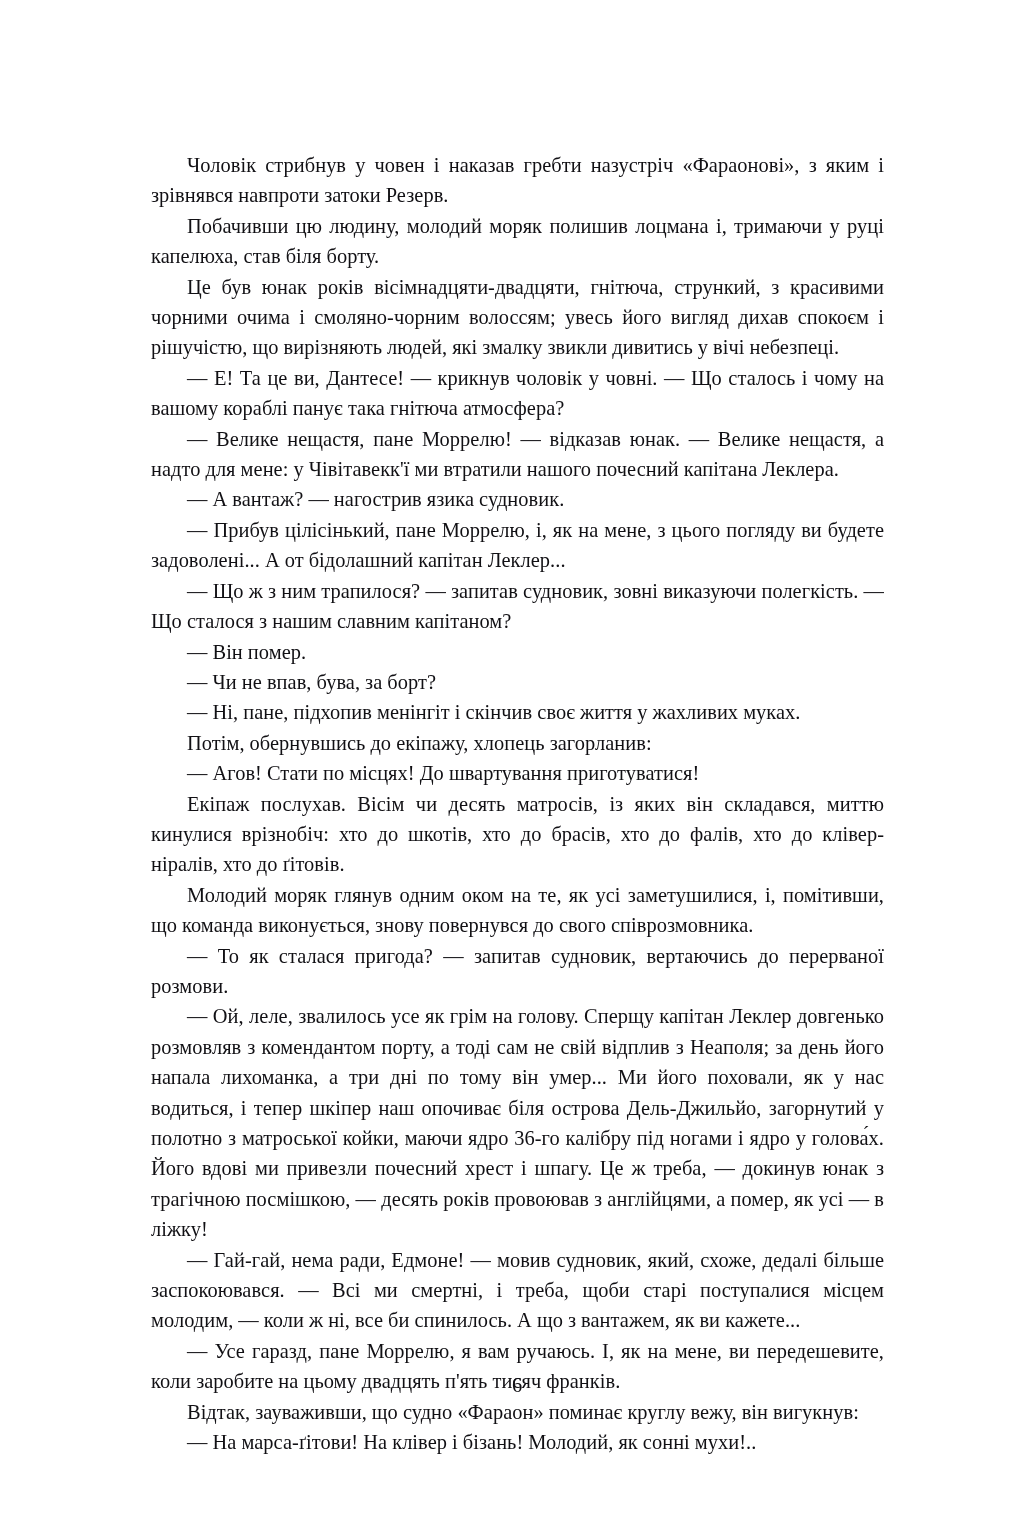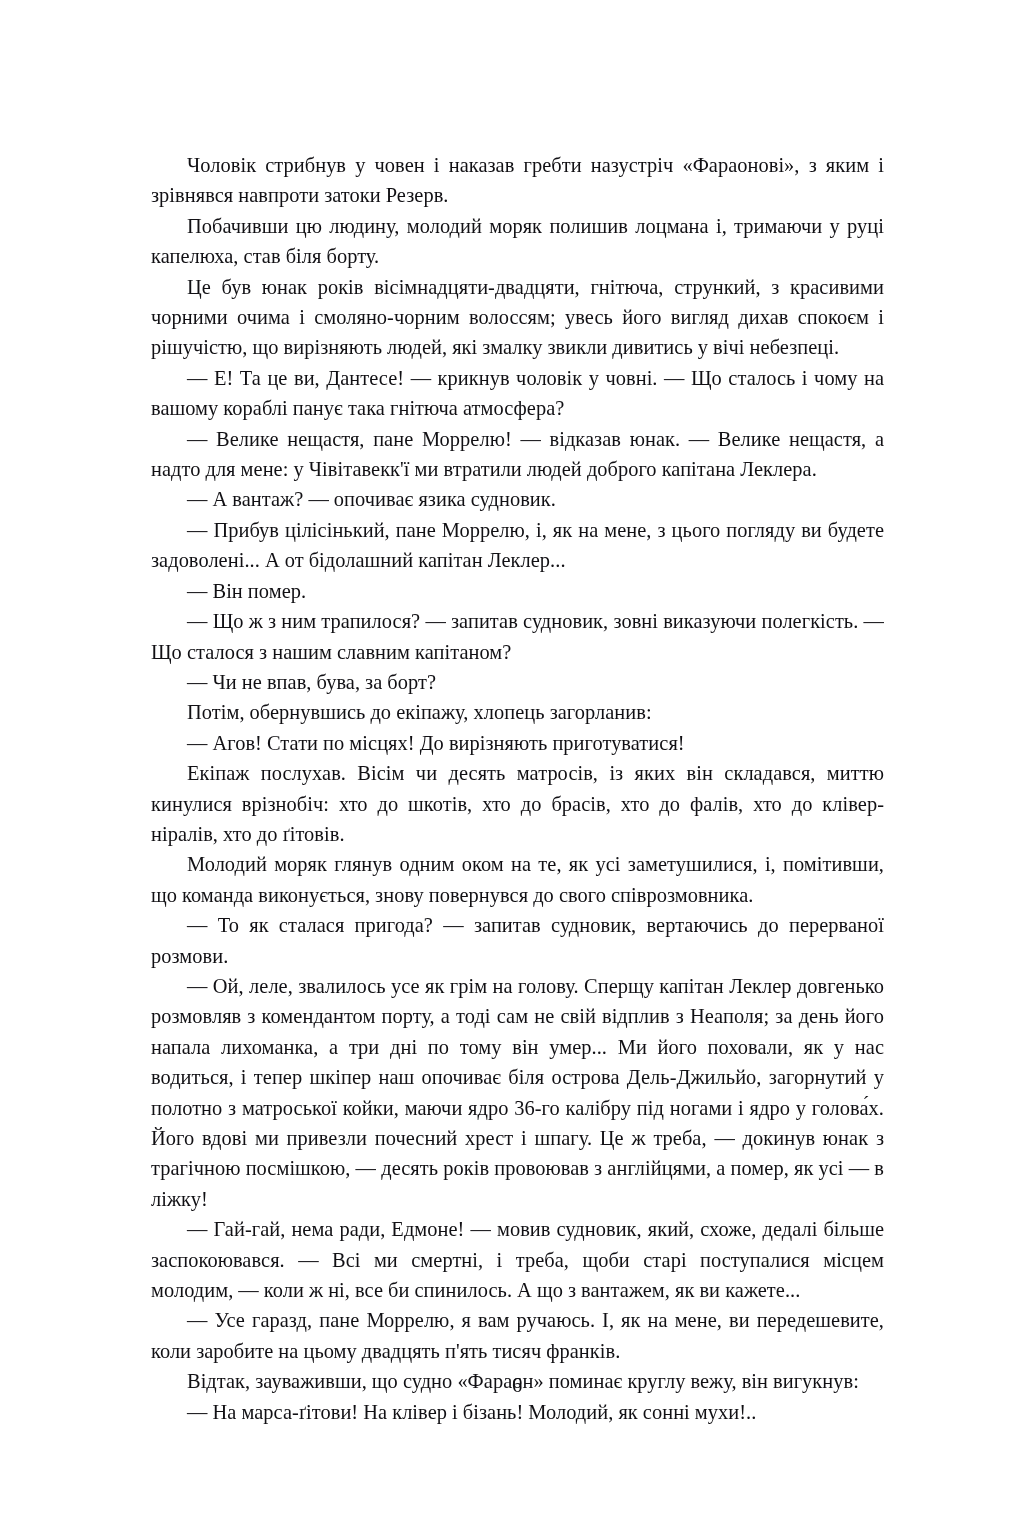--- a/index.html
+++ b/index.html
@@ -50,28 +50,29 @@
 </head>
 <body>
 
 <div class="page">
 
   <div class="textblock">
     <p class="para">Чоловік стрибнув у човен і наказав гребти назустріч «Фараонові», з яким і зрівнявся навпроти затоки Резерв.</p>
     <p class="para">Побачивши цю людину, молодий моряк полишив лоцмана і, тримаючи у руці капелюха, став біля борту.</p>
     <p class="para">Це був юнак років вісімнадцяти-двадцяти, гнітюча, стрункий, з красивими чорними очима і смоляно-чорним волоссям; увесь його вигляд дихав спокоєм і рішучістю, що вирізняють людей, які змалку звикли дивитись у вічі небезпеці.</p>
     <p class="para">— Е! Та це ви, Дантесе! — крикнув чоловік у човні. — Що сталось і чому на вашому кораблі панує така гнітюча атмосфера?</p>
-    <p class="para">— Велике нещастя, пане Моррелю! — відказав юнак. — Велике нещастя, а надто для мене: у Чівітавекк'ї ми втратили людей доброго капітана Леклера.</p>
-    <p class="para">— А вантаж? — опочиває язика судновик.</p>
+    <p class="para">— Велике нещастя, пане Моррелю! — відказав юнак. — Велике нещастя, а надто для мене: у Чівітавекк'ї ми втратили нашого почесний капітана Леклера.</p>
+    <p class="para">— А вантаж? — нагострив язика судновик.</p>
     <p class="para">— Прибув цілісінький, пане Моррелю, і, як на мене, з цього погляду ви будете задоволені... А от бідолашний капітан Леклер...</p>
+    <p class="para">— Що ж з ним трапилося? — запитав судновик, зовні виказуючи полегкість. — Що сталося з нашим славним капітаном?</p>
     <p class="para">— Він помер.</p>
-    <p class="para">— Що ж з ним трапилося? — запитав судновик, зовні виказуючи полегкість. — Що сталося з нашим славним капітаном?</p>
     <p class="para">— Чи не впав, бува, за борт?</p>
+    <p class="para">— Ні, пане, підхопив менінгіт і скінчив своє життя у жахливих муках.</p>
     <p class="para">Потім, обернувшись до екіпажу, хлопець загорланив:</p>
-    <p class="para">— Агов! Стати по місцях! До вирізняють приготуватися!</p>
+    <p class="para">— Агов! Стати по місцях! До швартування приготуватися!</p>
     <p class="para">Екіпаж послухав. Вісім чи десять матросів, із яких він складався, миттю кинулися врізнобіч: хто до шкотів, хто до брасів, хто до фалів, хто до клівер-ніралів, хто до ґітовів.</p>
     <p class="para">Молодий моряк глянув одним оком на те, як усі заметушилися, і, помітивши, що команда виконується, знову повернувся до свого співрозмовника.</p>
     <p class="para">— То як сталася пригода? — запитав судновик, вертаючись до перерваної розмови.</p>
     <p class="para">— Ой, леле, звалилось усе як грім на голову. Сперщу капітан Леклер довгенько розмовляв з комендантом порту, а тоді сам не свій відплив з Неаполя; за день його напала лихоманка, а три дні по тому він умер... Ми його поховали, як у нас водиться, і тепер шкіпер наш опочиває біля острова Дель-Джильйо, загорнутий у полотно з матроської койки, маючи ядро 36-го калібру під ногами і ядро у голова́х. Його вдові ми привезли почесний хрест і шпагу. Це ж треба, — докинув юнак з трагічною посмішкою, — десять років провоював з англійцями, а помер, як усі — в ліжку!</p>
     <p class="para">— Гай-гай, нема ради, Едмоне! — мовив судновик, який, схоже, дедалі більше заспокоювався. — Всі ми смертні, і треба, щоби старі поступалися місцем молодим, — коли ж ні, все би спинилось. А що з вантажем, як ви кажете...</p>
     <p class="para">— Усе гаразд, пане Моррелю, я вам ручаюсь. І, як на мене, ви передешевите, коли заробите на цьому двадцять п'ять тисяч франків.</p>
     <p class="para">Відтак, зауваживши, що судно «Фараон» поминає круглу вежу, він вигукнув:</p>
     <p class="para">— На марса-ґітови! На клівер і бізань! Молодий, як сонні мухи!..</p>
   </div>
 

